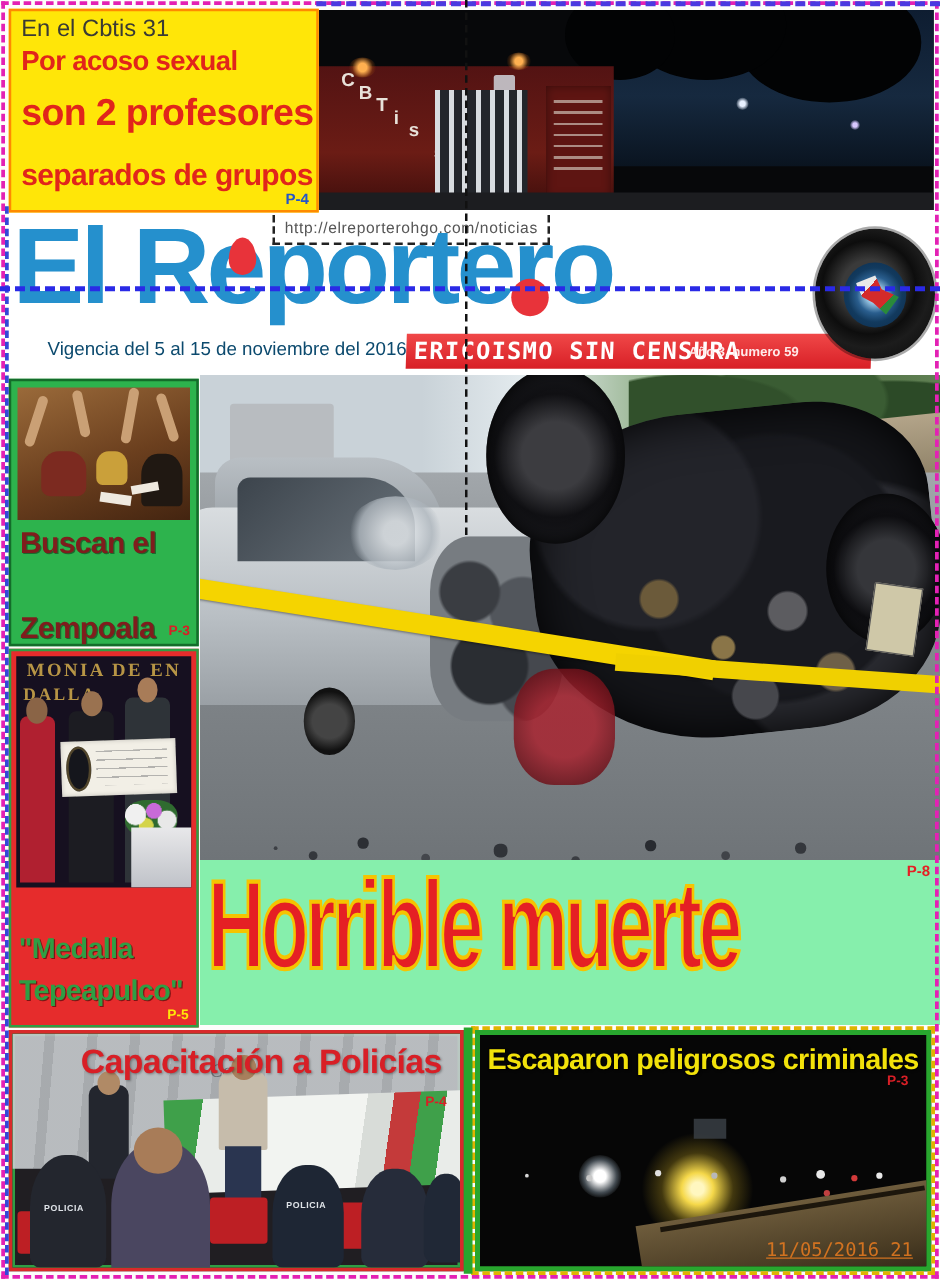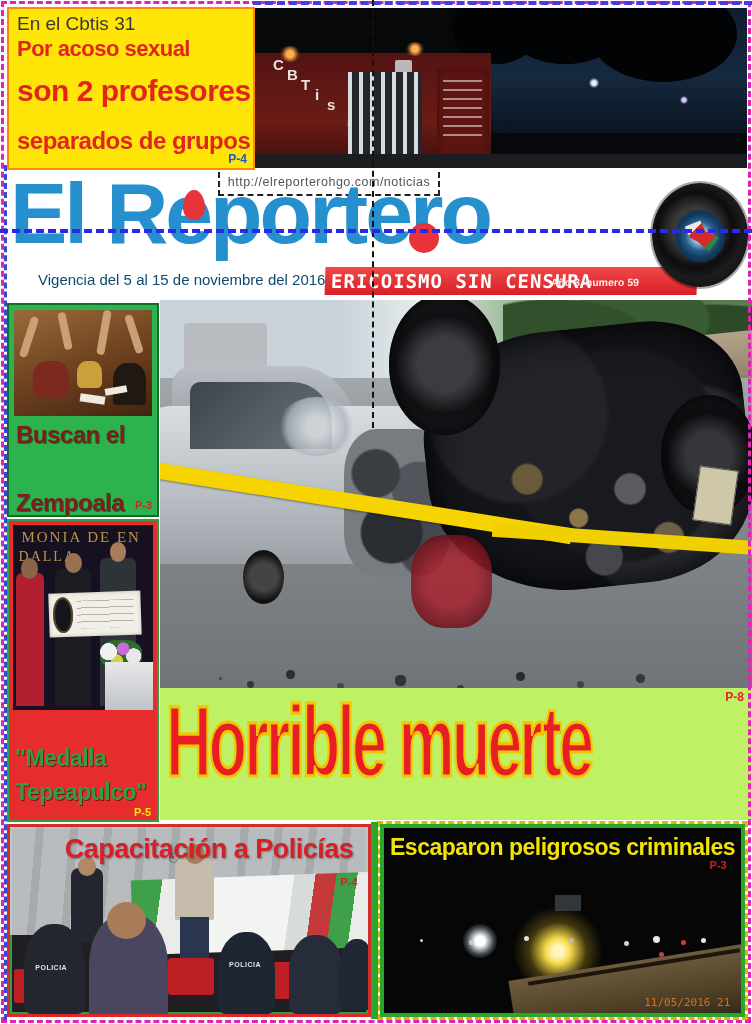--- a/index.html
+++ b/index.html
@@ -66,21 +66,21 @@
   .zempoala-photo{position:absolute;left:5px;top:5px;width:138px;height:106px;background:linear-gradient(160deg,#9a6a3a,#6b3f1e 55%,#432410);overflow:hidden;}
   .arm{position:absolute;background:#caa075;border-radius:4px;}
   .head-sil{position:absolute;background:#2a1a10;border-radius:50%;}
   .paper{position:absolute;background:#efe9df;transform:rotate(8deg);}
   .green-box .hl{position:absolute;left:7px;color:#7f1d1d;font-weight:bold;font-size:24px;letter-spacing:-0.5px;white-space:nowrap;text-shadow:1px 1px 0 #1a6b2d;}
   .green-box .g1{top:116px;}.green-box .g2{top:148px;}.green-box .g3{top:184px;}
   .green-box .pref{position:absolute;right:5px;bottom:4px;font-size:11px;font-weight:bold;color:#d81f26;}
   
   .red-box{position:absolute;left:7px;top:519px;width:152px;height:303px;background:#e62c2c;border:2px solid #2f9e44;box-sizing:border-box;z-index:5;}
   .medalla-photo{position:absolute;left:4px;top:4px;width:140px;height:185px;background:#161020;overflow:hidden;}
-  .backdrop-txt{position:absolute;color:#c9a44a;font-family:"Liberation Serif","DejaVu Serif",serif;font-weight:normal;letter-spacing:2px;opacity:.9;white-space:nowrap;}
+  .backdrop-txt{position:absolute;color:#c9a44a;font-family:"Liberation Serif","DejaVu Serif",serif;font-weight:bold;letter-spacing:2px;opacity:.9;white-space:nowrap;}
   .fig{position:absolute;border-radius:6px 6px 0 0;}
   .check{position:absolute;left:26%;top:36%;width:66%;height:24%;background:#f2efe6;transform:rotate(-2deg);
     box-shadow:inset 0 0 4px #00000033;}
   .check-lines{position:absolute;left:30%;top:18%;width:62%;height:64%;
     background:repeating-linear-gradient(180deg,#8a8a8a99 0 1px,transparent 1px 7px);}
   .check-logo{position:absolute;left:4%;top:10%;width:22%;height:80%;background:#15161c;border-radius:50%;
     box-shadow:inset 0 0 0 2px #caa44a55;}
   .pedestal{position:absolute;right:0;bottom:0;width:34%;height:26%;background:linear-gradient(180deg,#e8e8ea,#bfc2c8);}
   .flowers{position:absolute;right:8%;bottom:22%;width:30%;height:16%;background:
     radial-gradient(circle at 20% 40%,#f0f0f0 0 22%,transparent 23%),
@@ -128,21 +128,21 @@
   .dc-wheel1{position:absolute;left:-2%;top:-4%;width:30%;height:42%;background:radial-gradient(circle,#3c3c40 0 30%,#101013 55%,#1d1e22 100%);border-radius:50%;box-shadow:inset 0 0 14px #000;}
   .dc-wheel2{position:absolute;right:2%;top:26%;width:26%;height:36%;background:radial-gradient(circle,#35363a 0 30%,#0d0d10 55%,#1a1b1f 100%);border-radius:50%;box-shadow:inset 0 0 12px #000;}
   .dc-plate{position:absolute;right:8%;top:48%;width:10%;height:16%;background:#cfc8a8;border:1px solid #555;transform:rotate(8deg);}
   .dc-red{position:absolute;left:4%;bottom:4%;width:22%;height:28%;background:radial-gradient(circle,#a82430 0 40%,#6b1018 80%);border-radius:40%;opacity:.85;}
   .tape1{position:absolute;left:-4%;top:50%;width:74%;height:16px;background:#f5d400;transform:rotate(9deg);box-shadow:0 1px 2px #00000066;}
   .tape2{position:absolute;left:56%;top:60%;width:50%;height:14px;background:#f0d000;transform:rotate(4deg);}
   .debris{position:absolute;left:10%;bottom:2%;width:3px;height:3px;background:#3c3f44;border-radius:50%;
     box-shadow:30px 6px 0 2px #34373c,70px -4px 0 3px #2c2f34,120px 8px 0 2px #44474c,180px 2px 0 4px #303338,
     240px 10px 0 2px #3a3d42,300px -2px 0 3px #282b30,360px 6px 0 2px #404348,420px 0 0 3px #34373c;}
   
-  .horrible-band{position:absolute;left:160px;top:688px;width:592px;height:132px;background:#bef264;z-index:5;overflow:hidden;}
+  .horrible-band{position:absolute;left:160px;top:688px;width:592px;height:132px;background:#86efac;z-index:5;overflow:hidden;}
   .horrible-hl{position:absolute;left:6px;top:18px;width:586px;font-weight:bold;font-size:62px;letter-spacing:-3px;
     color:#e51f24;-webkit-text-stroke:2px #f5c400;white-space:nowrap;transform:scale(1.02,1.62);transform-origin:left center;}
   .horrible-band .pref{position:absolute;right:8px;top:2px;font-size:12px;font-weight:bold;color:#e51f24;}
   
   .policias-photo{position:absolute;left:7px;top:824px;width:364px;height:193px;background:#201e22;border:3px solid #d82a2a;outline:2px solid #2f9e44;outline-offset:-5px;box-sizing:border-box;overflow:hidden;z-index:5;}
   .tarp{position:absolute;left:0;top:0;width:100%;height:58%;background:
     repeating-linear-gradient(95deg,#c9cdd0 0 26px,#b6babd 26px 34px);opacity:.9;}
   .banner{position:absolute;left:34%;top:26%;width:70%;height:40%;background:
     linear-gradient(100deg,#3fa04a 0 12%,#e9ece9 12% 30%,#f2f4f1 30% 62%,#d8dcd8 62% 70%,#c43a3a 70% 78%,#3fa04a 78% 86%,#e9ece9 86%);
     transform:rotate(-2deg);}
@@ -170,21 +170,21 @@
     background:radial-gradient(circle,#ffffff 0 20%,#bcd4e855 55%,transparent 75%);}
   .horizon-dots{position:absolute;left:10%;top:60%;width:3px;height:3px;background:#d8d8d8;border-radius:50%;
     box-shadow:50px 2px 0 1px #c8c8c8,105px -2px 0 1px #e0e0e0,150px 0 0 1px #b8b8b8,205px 3px 0 1px #d0d0d0,
     235px -1px 0 2px #e8e8e8,262px 2px 0 1px #d23a3a,282px 0 0 1px #e8e8e8,240px 14px 0 1px #c04040;}
   .sign-dim{position:absolute;left:48%;top:36%;width:26px;height:16px;background:#3c4248;opacity:.8;}
   .slope-tan{position:absolute;right:-6%;bottom:-14%;width:70%;height:42%;background:linear-gradient(180deg,#6e5c3c,#4a3c24 60%,#2c2415);transform:rotate(-9deg);}
   .slope-line{position:absolute;right:0;bottom:24%;width:60%;height:4px;background:#1c160c;transform:rotate(-9deg);}
   .criminales-hl{position:absolute;left:0;top:3%;width:100%;text-align:center;color:#f2e20a;font-weight:bold;
     font-size:23px;letter-spacing:-0.5px;white-space:nowrap;z-index:3;text-shadow:1px 1px 2px #000;}
   .criminales-photo .pref{position:absolute;right:4%;top:17%;font-size:11px;font-weight:bold;color:#d81f26;z-index:3;}
-  .cam-stamp{position:absolute;right:3%;bottom:2%;font-size:11px;color:#e07820;font-family:"DejaVu Sans Mono",monospace;z-index:3;opacity:.9;}
+  .cam-stamp{position:absolute;right:3%;bottom:2%;font-size:15px;color:#e07820;font-family:"DejaVu Sans Mono",monospace;z-index:3;opacity:.9;text-decoration:underline;}
   
   .bottom-divider{position:absolute;left:371px;top:822px;width:7px;height:197px;background:#28a62e;z-index:6;}
 </style>
 </head>
 <body>
 
 <div id="page">
 
   <div class="yellow-box">
     <div class="kicker">En el Cbtis 31</div>

